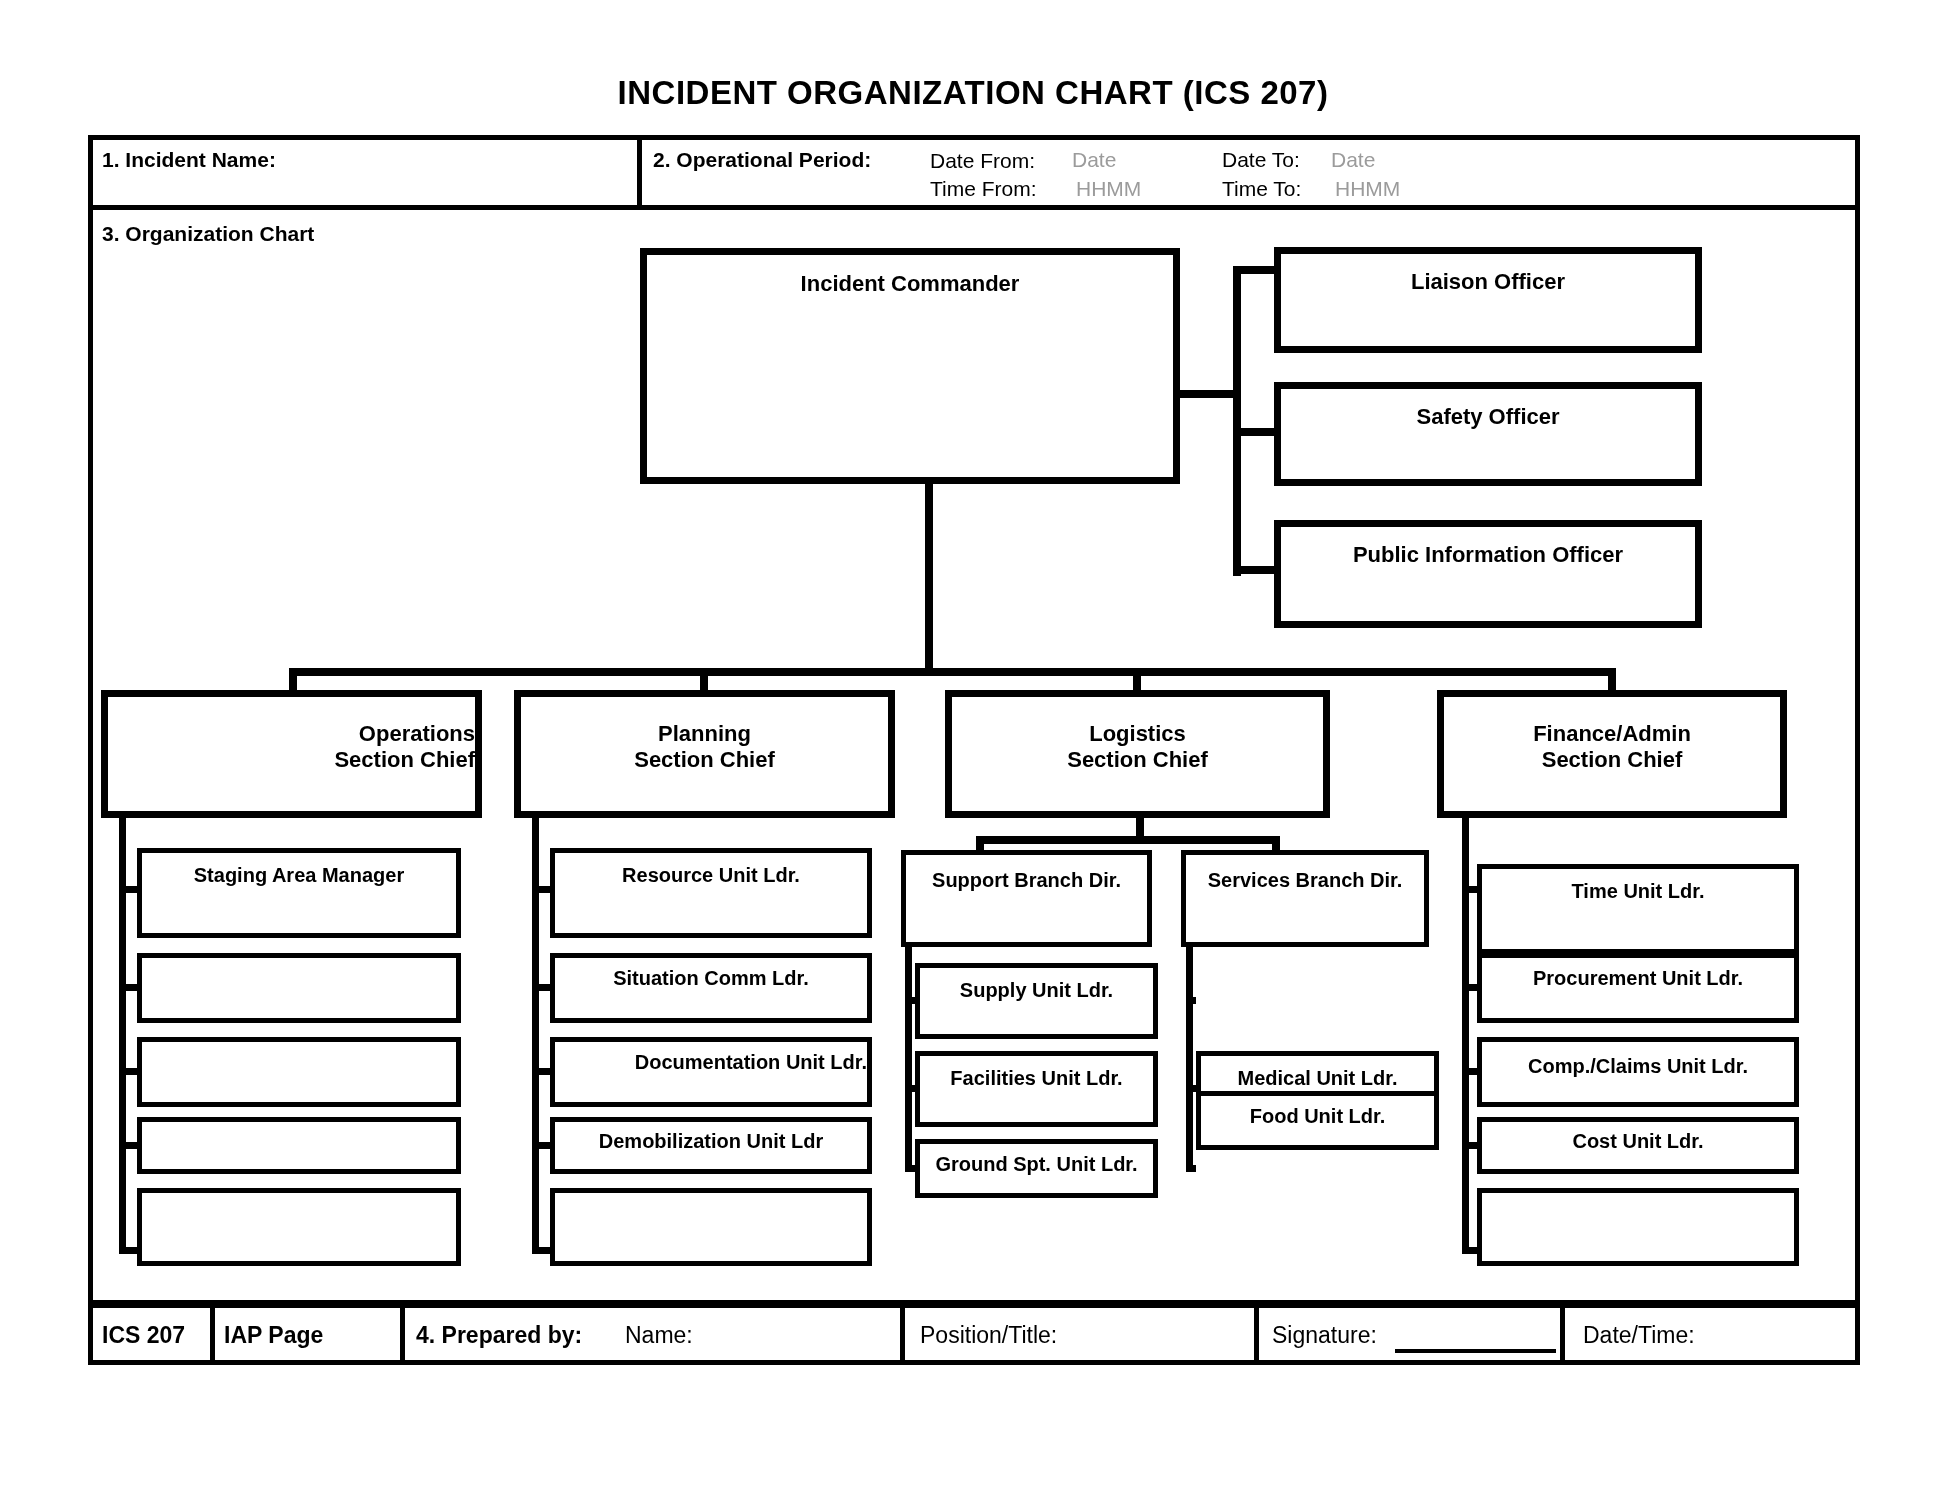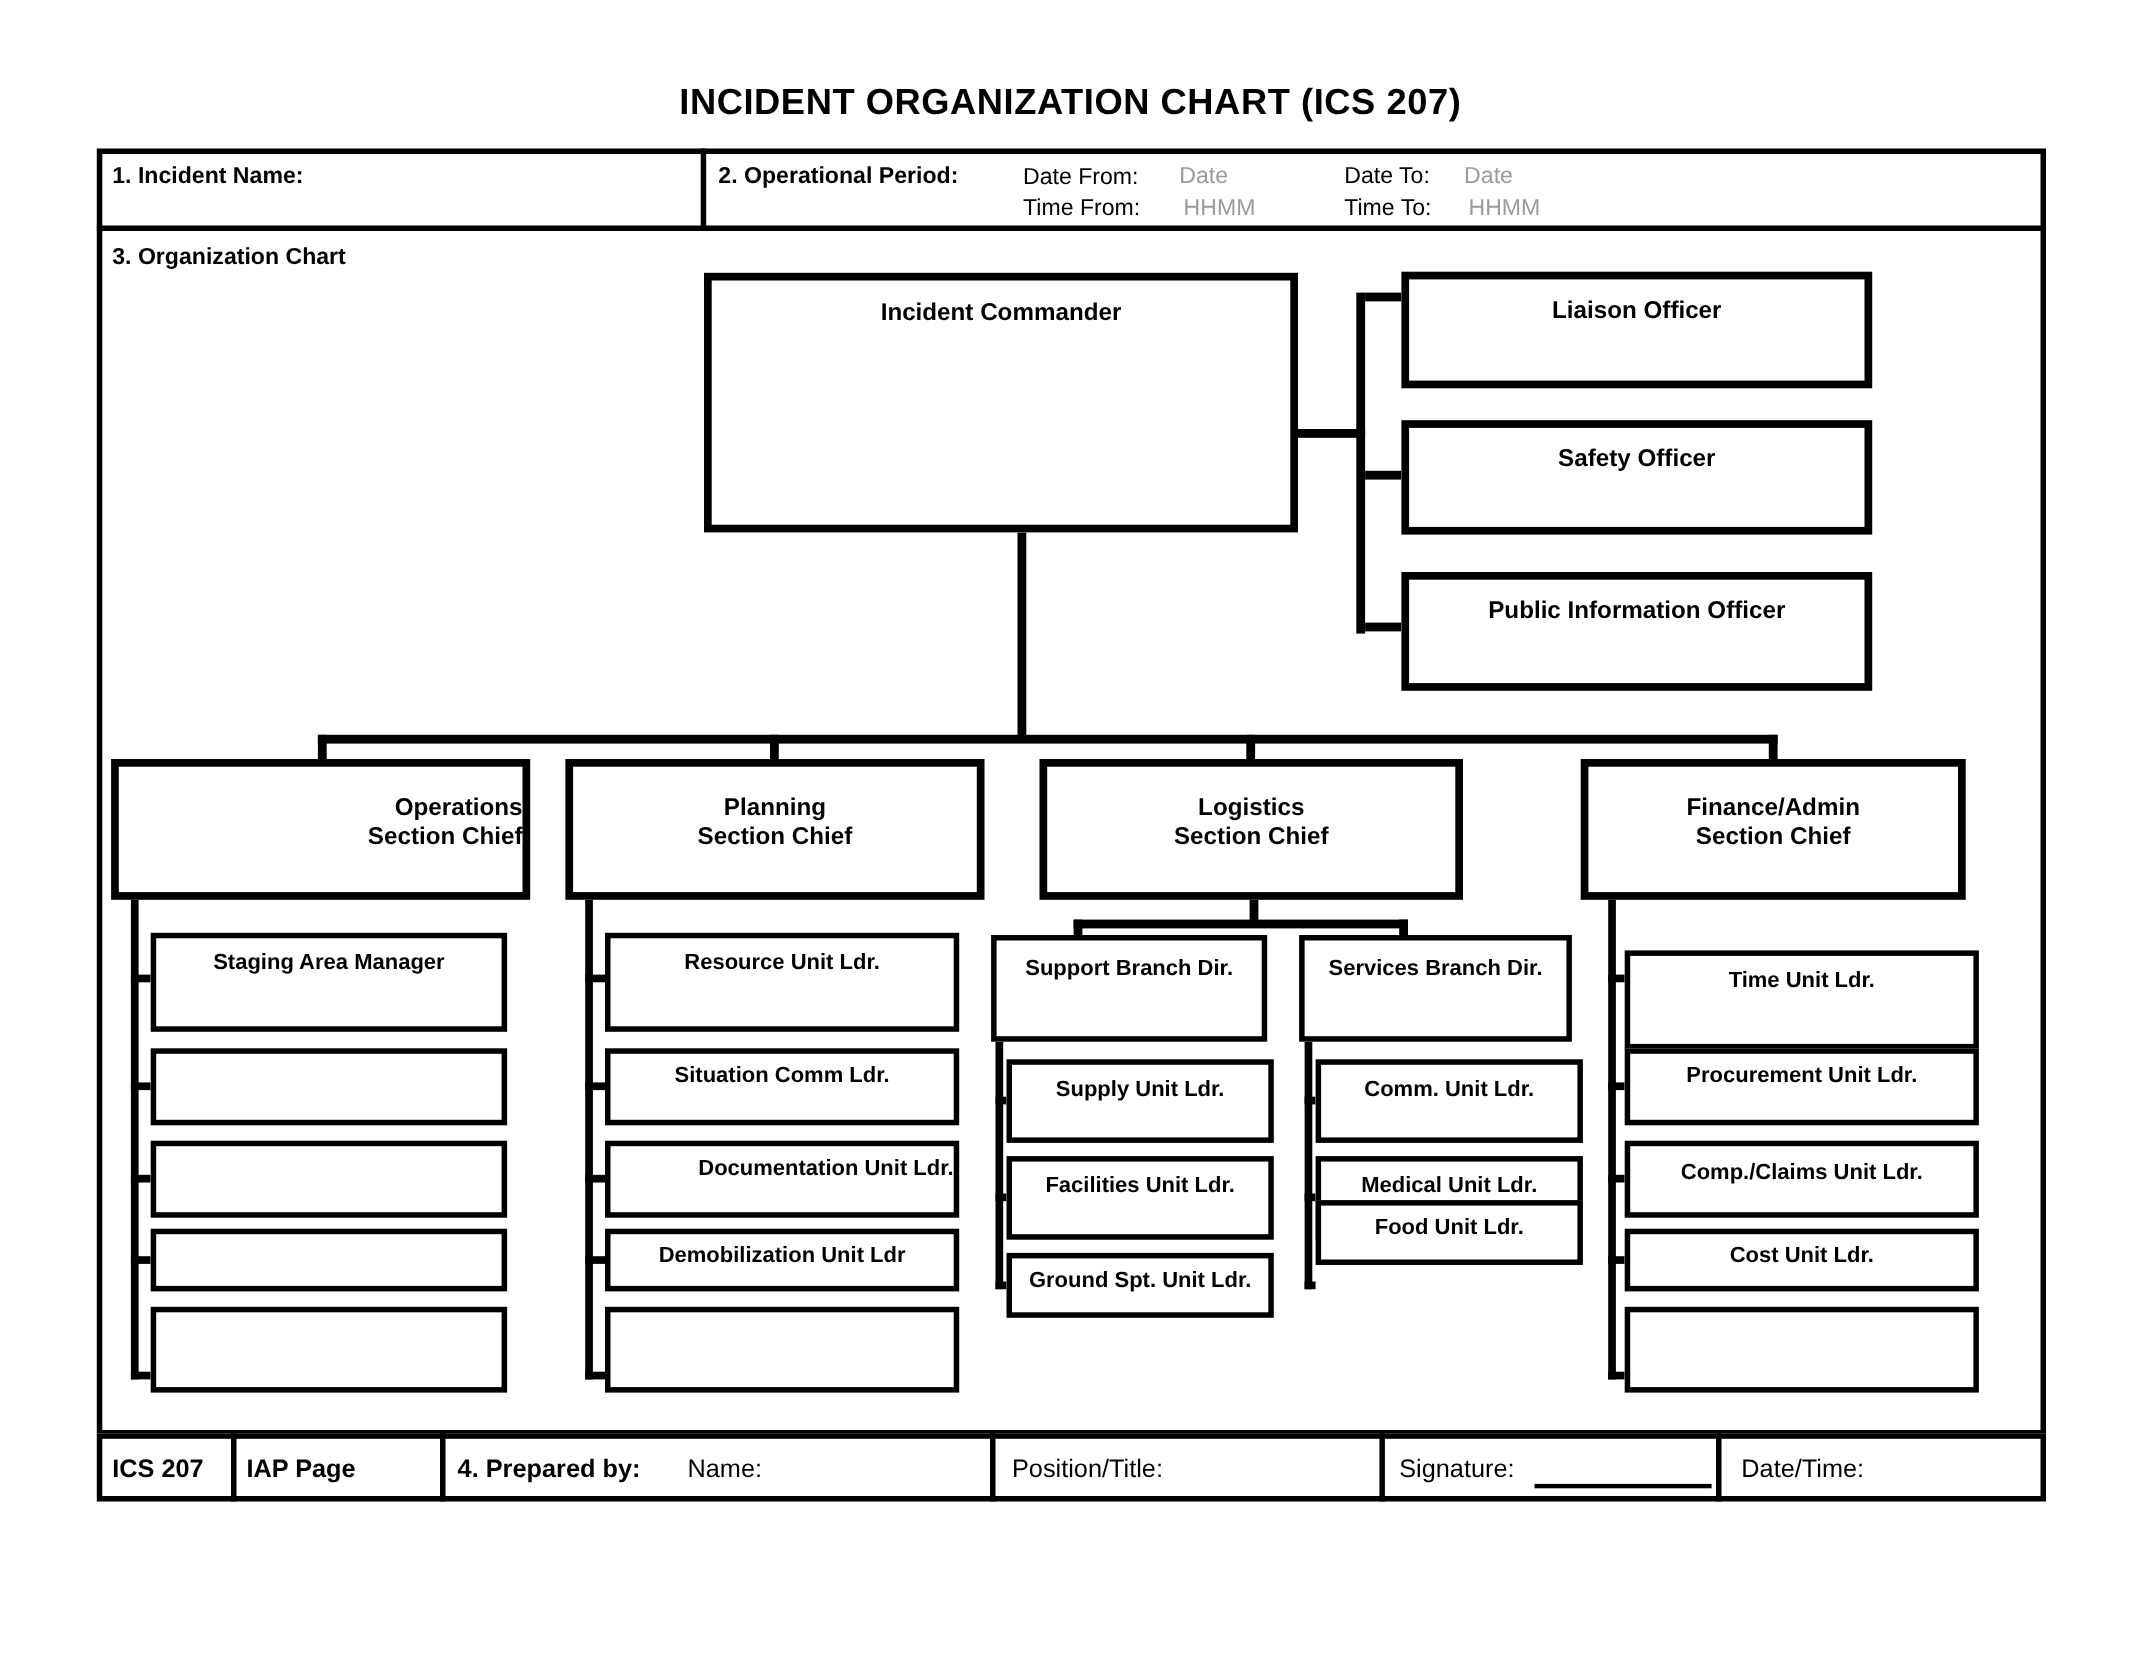--- a/index.html
+++ b/index.html
@@ -170,23 +170,20 @@
   <div class="box thin" style="left:915px; top:963px; width:243px; height:76px; padding-top:10px;">
     <span>Supply Unit Ldr.</span>
   </div>
   <div class="box thin" style="left:915px; top:1051px; width:243px; height:76px; padding-top:10px;">
     <span>Facilities Unit Ldr.</span>
   </div>
   <div class="box thin" style="left:915px; top:1139px; width:243px; height:59px; padding-top:8px;">
     <span>Ground Spt. Unit Ldr.</span>
   </div>
 
-  <div class="box thin" style="left:1196px; top:963px; width:243px; height:76px; padding-top:10px;">
-    <span>Comm. Unit Ldr.</span>
-  </div>
   <div class="box thin" style="left:1196px; top:1051px; width:243px; height:76px; padding-top:10px;">
     <span>Medical Unit Ldr.</span>
   </div>
   <div class="box thin" style="left:1196px; top:1091px; width:243px; height:59px; padding-top:8px;">
     <span>Food Unit Ldr.</span>
   </div>
 
   <div class="box thin" style="left:1477px; top:848px; width:322px; height:90px; padding-top:10px;margin-top:16px;">
     <span>Time Unit Ldr.</span>
   </div>

